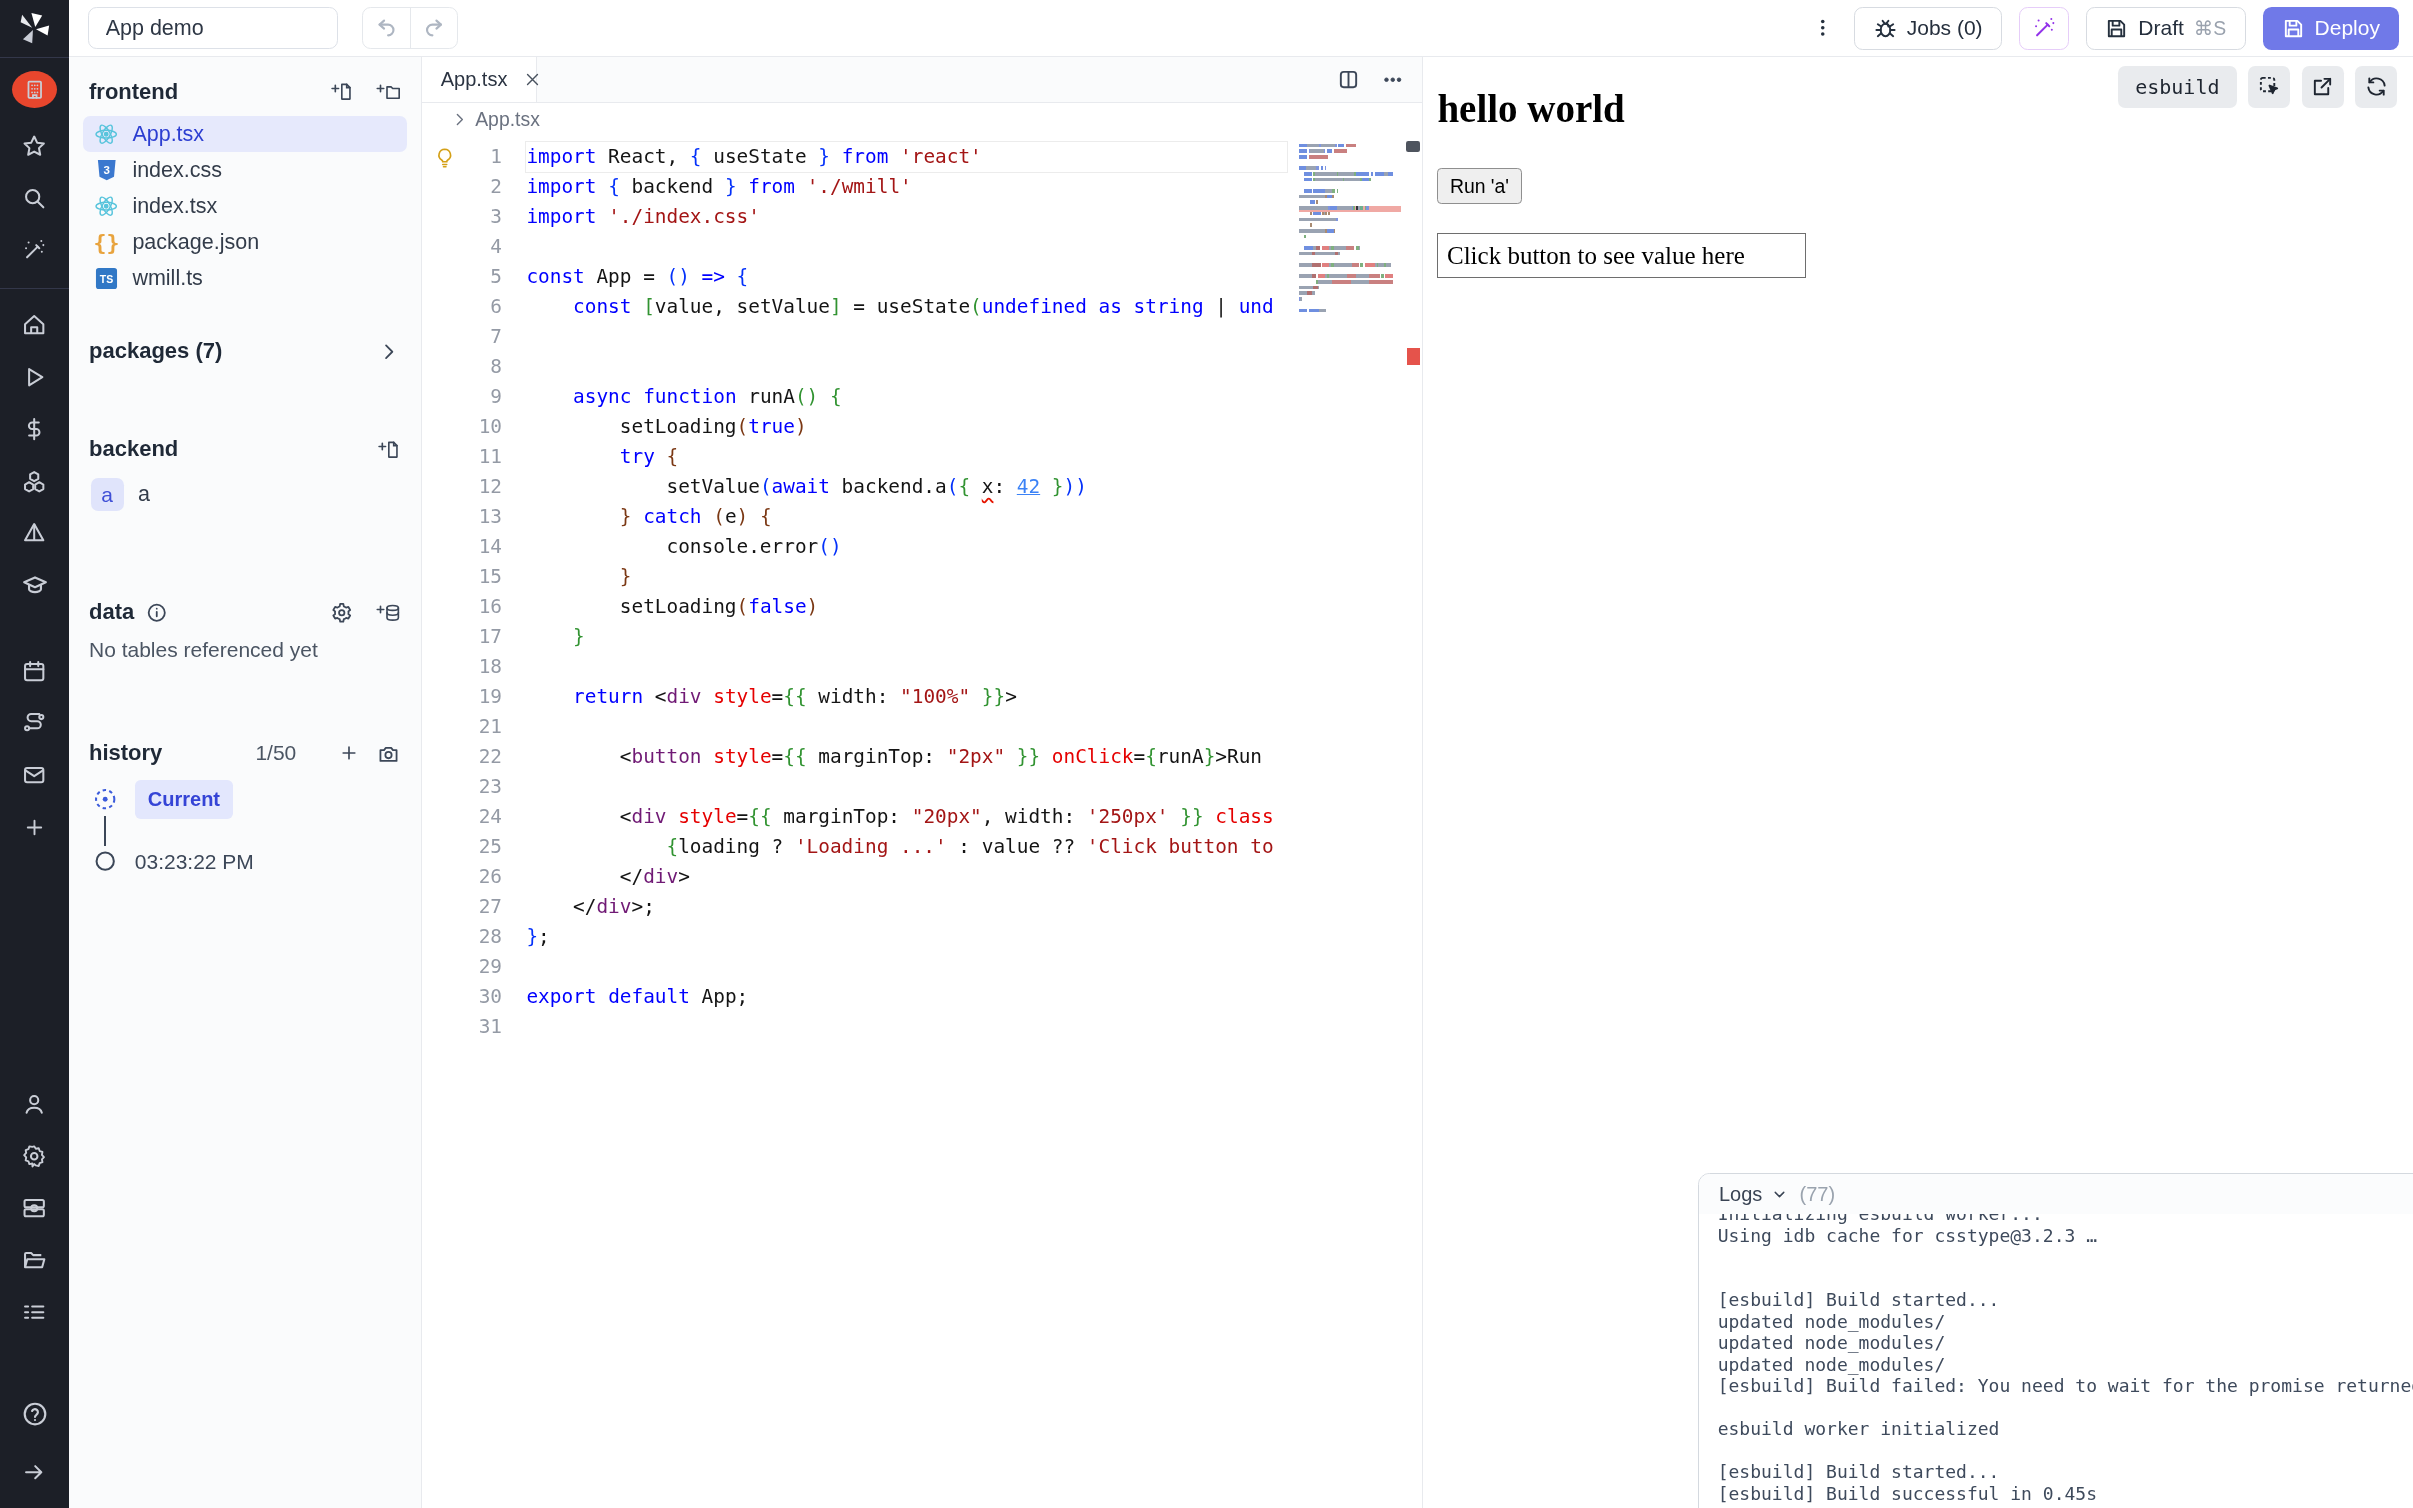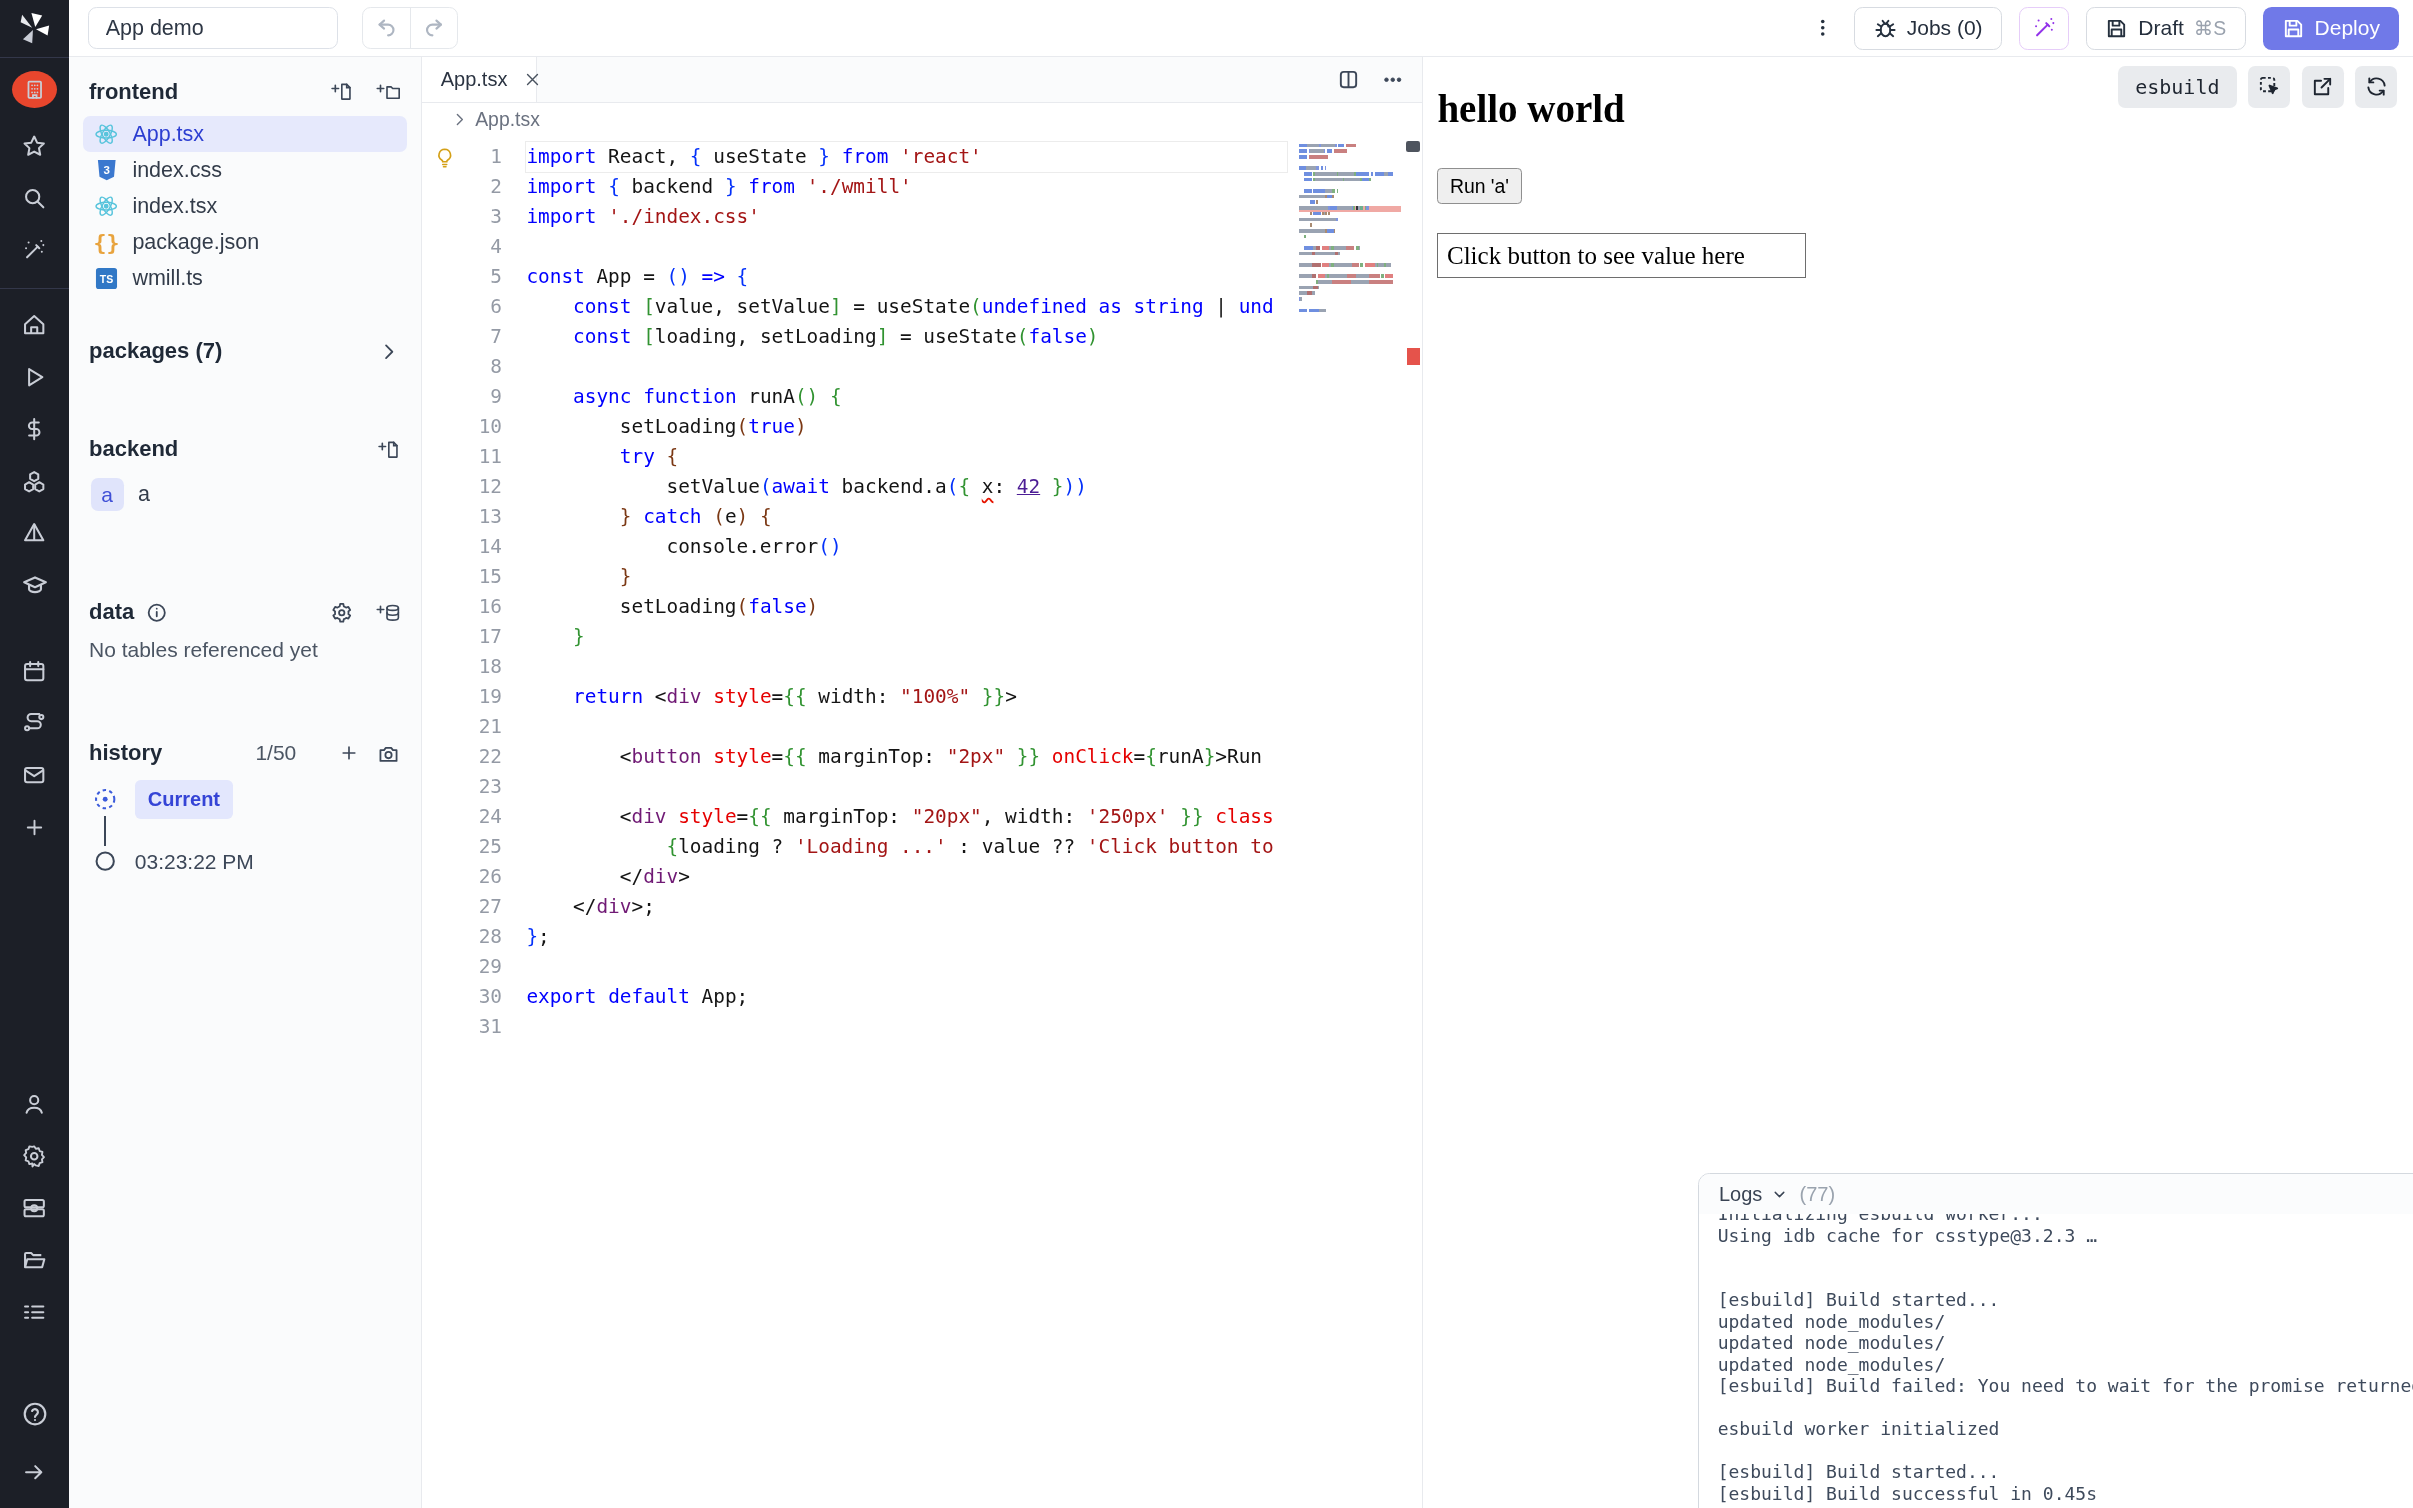--- a/index.html
+++ b/index.html
@@ -70,21 +70,21 @@
     padding:0 14.4px 0 18.7px; font-size:20px; color:#2b3442; gap:17px; cursor:pointer; }
   .tab .close { margin-left:auto; display:flex; cursor:pointer; }
   .tabbar-right { margin-left:auto; display:flex; align-items:center; gap:21.5px; padding-right:18.7px; }
   .tabbar-right svg { stroke:#3c4758; }
   .breadcrumb { height:32px; display:flex; align-items:center; gap:7.2px; padding-left:29px; font-size:19.4px; color:#6b7280; }
   .code { position:relative; padding-top:7.2px; font-family:"DejaVu Sans Mono",monospace; font-size:19.4px; height:1221px; }
   .code-row { display:flex; height:30px; line-height:30px; }
   .lnum { width:80px; text-align:right; color:#949aa5; flex:none; }
   .ltext { margin-left:24.4px; white-space:pre; letter-spacing:0; }
   .ltext.cur { outline:1.4px solid #ececec; min-width:761px; }
-  .tk-k { color:#0000ff; } .tk-s { color:#a31515; } .tk-n { color:#4c1d95;text-decoration:underline; }
+  .tk-k { color:#0000ff; } .tk-s { color:#a31515; } .tk-n { color:#3b82f6;text-decoration:underline; }
   .tk-t { color:#701a75; } .tk-a { color:#e50000; } .tk-g { color:#319331; }
   .tk-b { color:#0431fa; } .tk-w { color:#7b3814; } .tk-p { color:#141414; }
   .tk-e { color:#141414; text-decoration:underline wavy #e51400; text-decoration-skip-ink:none; text-underline-offset:4.3px; }
   .bulb { position:absolute; left:11.5px; top:11.5px; }
   .minimap { position:absolute; top:8.6px; right:21.5px; width:102px; }
   .mm-row { height:5.7px; font-size:0; white-space:nowrap; }
   .mm-row span { display:inline-block; height:3.6px; }
   .mm-err { background:#f0a9a4; }
   .scrollstrip { position:absolute; top:0; right:0; width:18.7px; height:100%; }
   .scroll-thumb { position:absolute; top:5.7px; left:2.2px; right:2.2px; height:11.5px; background:#4e545e; border-radius:2.2px; cursor:pointer; }
@@ -533,21 +533,20 @@
         <div class="code-row">
           <span class="lnum">5</span>
           <span class="ltext"><span class="tk-k">const</span><span class="tk-p"> App = </span><span class="tk-b">()</span><span class="tk-p"> </span><span class="tk-k">=&gt;</span><span class="tk-p"> </span><span class="tk-b">{</span></span>
         </div>
         <div class="code-row">
           <span class="lnum">6</span>
           <span class="ltext"><span class="tk-p">    </span><span class="tk-k">const</span><span class="tk-p"> </span><span class="tk-g">[</span><span class="tk-p">value, setValue</span><span class="tk-g">]</span><span class="tk-p"> = useState</span><span class="tk-g">(</span><span class="tk-k">undefined</span><span class="tk-p"> </span><span class="tk-k">as</span><span class="tk-p"> </span><span class="tk-k">string</span><span class="tk-p"> | </span><span class="tk-k">und</span></span>
         </div>
         <div class="code-row">
           <span class="lnum">7</span>
-          <span class="ltext"><span class="tk-p">    </span><span class="tk-k">const</span><span class="tk-p"> </span><span class="tk-g">[</span><span class="tk-p">loading, setLoading</span><span class="tk-g">]</span><span class="tk-p"> = useState</span><span class="tk-g">(</span><span class="tk-k">false</span><span class="tk-g">)</span></span>
         </div>
         <div class="code-row">
           <span class="lnum">8</span>
           <span class="ltext"></span>
         </div>
         <div class="code-row">
           <span class="lnum">9</span>
           <span class="ltext"><span class="tk-p">    </span><span class="tk-k">async</span><span class="tk-p"> </span><span class="tk-k">function</span><span class="tk-p"> runA</span><span class="tk-g">()</span><span class="tk-p"> </span><span class="tk-g">{</span></span>
         </div>
         <div class="code-row">

